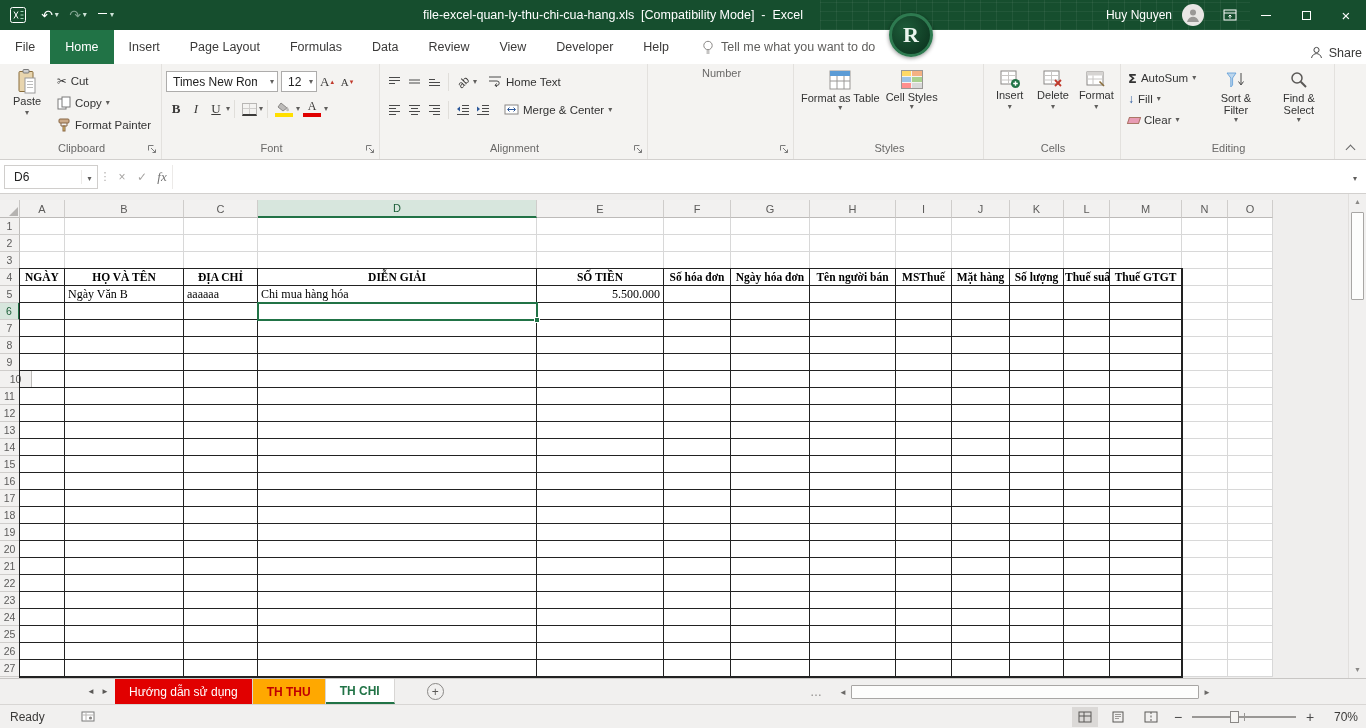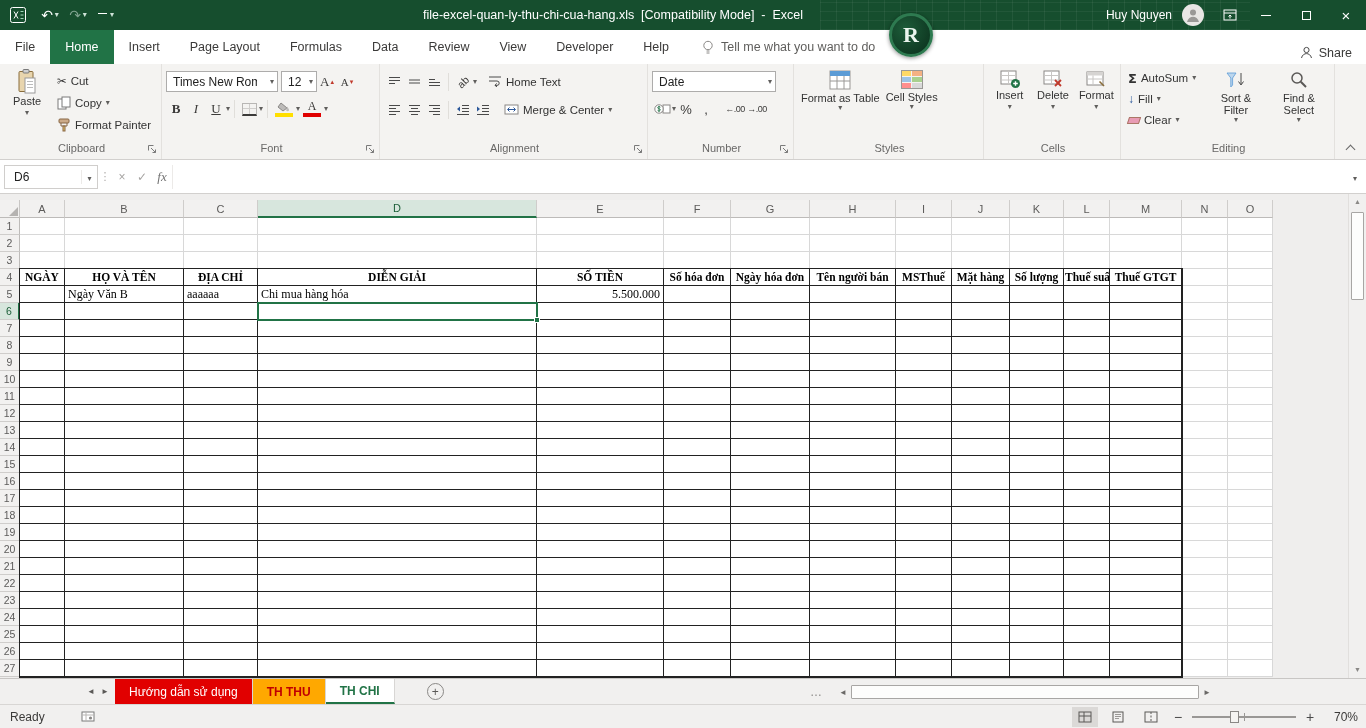--- a/index.html
+++ b/index.html
@@ -25,21 +25,21 @@
 
 
 .r-badge{position:absolute;left:889px;top:13px;width:44px;height:44px;border-radius:50%;background:radial-gradient(circle at 35% 35%,#1d5c39,#0a2e1b);border:3px solid #2e7a50;z-index:60;display:flex;align-items:center;justify-content:center;box-shadow:0 1px 4px rgba(0,0,0,.45);}
 .r-letter{color:#eaf5ee;font-family:"Liberation Serif",serif;font-size:22px;font-weight:bold;}
 
 
 .tabrow{position:absolute;top:30px;left:0;width:100%;height:34px;background:#fff;display:flex;align-items:stretch;z-index:30;}
 .rtab{padding:0 15px;display:flex;align-items:center;font-size:12.5px;color:#3b3a39;white-space:nowrap;}
 .rtab.active{background:#217346;color:#fff;}
 .tellme{display:flex;align-items:center;gap:7px;margin-left:18px;color:#5f5e5c;font-size:12.5px;white-space:nowrap;}
-.share{position:absolute;right:14px;top:0;height:45px;display:flex;align-items:center;gap:6px;font-size:12.5px;color:#3b3a39;}
+.share{position:absolute;right:4px;top:0;height:45px;display:flex;align-items:center;gap:6px;font-size:12.5px;color:#3b3a39;}
 
 
 .ribbon{position:absolute;top:64px;left:0;width:100%;height:96px;background:#f4f3f1;border-bottom:1px solid #d2d0ce;display:flex;z-index:20;}
 .rgroup{position:relative;border-right:1px solid #e3e1de;display:flex;flex-direction:column;padding:2px 2px 0 4px;}
 .g-clipboard{width:162px;}
 .g-font{width:218px;}
 .g-align{width:268px;}
 .g-number{width:146px;}
 .g-styles{width:190px;}
 .g-cells{width:137px;}
@@ -410,43 +410,20 @@
       <div class="glabel-row"><span>Alignment</span></div>
       <span class="launcher">
           <svg width="10" height="10" viewBox="0 0 10 10">
             <path d="M1.5 1.5v5M1.5 1.5h5" stroke="#7a7a7a" fill="none"></path>
             <path d="M4 4l4.5 4.5M8.5 5.5v3h-3" stroke="#7a7a7a" fill="none"></path>
           </svg>
         </span>
     </section>
 
     <section class="rgroup g-number">
-      <div class="gcol">
-        <div class="hrow">
-          <div class="combo num-format">
-            <span class="combo-text">Date</span>
-            <span class="caret"></span>
-          </div>
-        </div>
-        <div class="hrow r2">
-          <span class="tbtn">
-            <svg width="17" height="12" viewBox="0 0 17 12">
-                <rect x="9" y="2" width="7" height="8" fill="#fff" stroke="#8a8886"></rect>
-                <circle cx="5" cy="6" r="4.2" fill="#fff" stroke="#8a8886"></circle>
-                <path d="M5 3v6M3.6 7.4c.5.7 2.3.7 2.7-.2.4-.9-.8-1.2-1.3-1.4-.5-.2-1.7-.5-1.3-1.4.4-.9 2.2-.9 2.7-.2" fill="none" stroke="#217346" stroke-width=".9"></path>
-              </svg>
-          </span>
-          <span class="caret"></span>
-          <span class="tbtn">%</span>
-          <span class="tbtn">,</span>
-          <span class="spacer8"></span>
-          <span class="tbtn dec">←.00</span>
-          <span class="tbtn dec">→.00</span>
-        </div>
-      </div>
       <div class="glabel-row"><span>Number</span></div>
       <span class="launcher">
           <svg width="10" height="10" viewBox="0 0 10 10">
             <path d="M1.5 1.5v5M1.5 1.5h5" stroke="#7a7a7a" fill="none"></path>
             <path d="M4 4l4.5 4.5M8.5 5.5v3h-3" stroke="#7a7a7a" fill="none"></path>
           </svg>
         </span>
     </section>
 
     <section class="rgroup g-styles">
@@ -590,21 +567,21 @@
       <div class="colh" style="left: 1228px; top: 6px; width: 45px; height: 18px;">O</div>
       <div class="rowh" style="left: 0px; top: 24px; width: 20px; height: 17px;">1</div>
       <div class="rowh" style="left: 0px; top: 41px; width: 20px; height: 17px;">2</div>
       <div class="rowh" style="left: 0px; top: 58px; width: 20px; height: 17px;">3</div>
       <div class="rowh" style="left: 0px; top: 75px; width: 20px; height: 17px;">4</div>
       <div class="rowh" style="left: 0px; top: 92px; width: 20px; height: 17px;">5</div>
       <div class="rowh sel" style="left: 0px; top: 109px; width: 20px; height: 17px;">6</div>
       <div class="rowh" style="left: 0px; top: 126px; width: 20px; height: 17px;">7</div>
       <div class="rowh" style="left: 0px; top: 143px; width: 20px; height: 17px;">8</div>
       <div class="rowh" style="left: 0px; top: 160px; width: 20px; height: 17px;">9</div>
-      <div class="rowh" style="left: 0px; top: 177px; width: 20px; height: 17px;">10</div>
+      <div class="rowh" style="left: 0px; top: 177px; width: 32px; height: 17px;">10</div>
       <div class="rowh" style="left: 0px; top: 194px; width: 20px; height: 17px;">11</div>
       <div class="rowh" style="left: 0px; top: 211px; width: 20px; height: 17px;">12</div>
       <div class="rowh" style="left: 0px; top: 228px; width: 20px; height: 17px;">13</div>
       <div class="rowh" style="left: 0px; top: 245px; width: 20px; height: 17px;">14</div>
       <div class="rowh" style="left: 0px; top: 262px; width: 20px; height: 17px;">15</div>
       <div class="rowh" style="left: 0px; top: 279px; width: 20px; height: 17px;">16</div>
       <div class="rowh" style="left: 0px; top: 296px; width: 20px; height: 17px;">17</div>
       <div class="rowh" style="left: 0px; top: 313px; width: 20px; height: 17px;">18</div>
       <div class="rowh" style="left: 0px; top: 330px; width: 20px; height: 17px;">19</div>
       <div class="rowh" style="left: 0px; top: 347px; width: 20px; height: 17px;">20</div>

